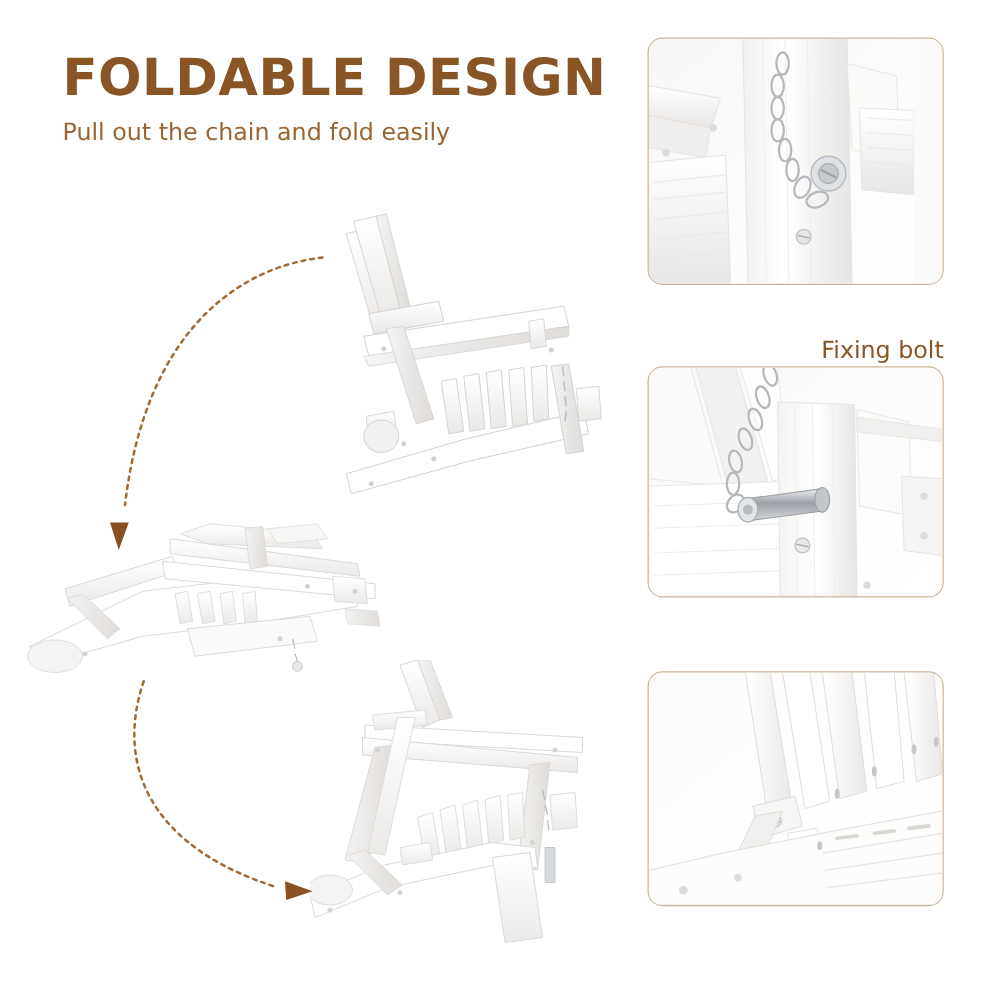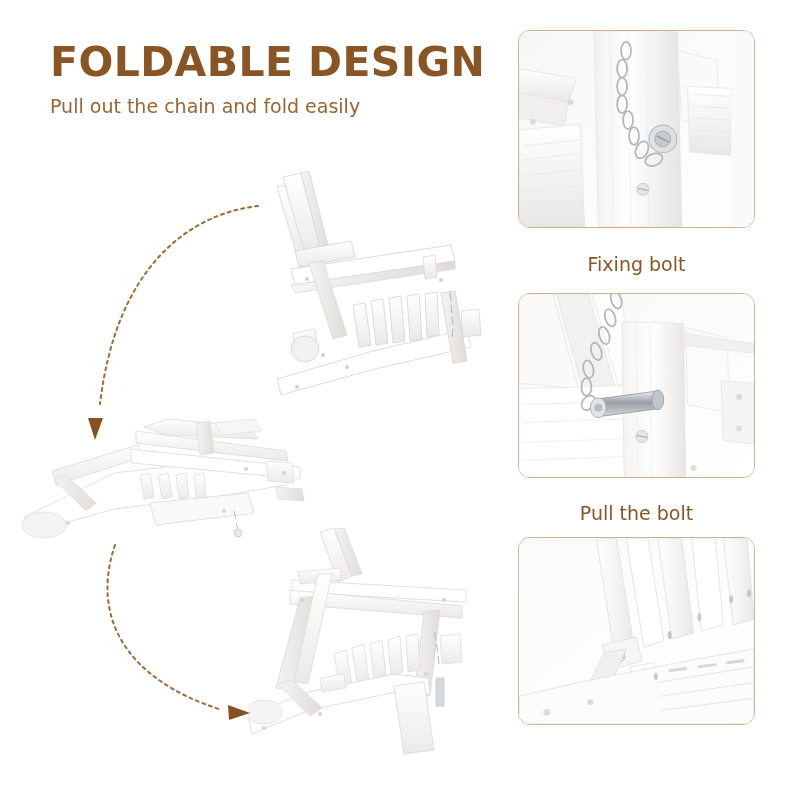--- a/index.html
+++ b/index.html
@@ -81,21 +81,21 @@
   .detail-caption {
     position: absolute;
     left: 518px;
     width: 237px;
     text-align: center;
     font-size: 19px;
     font-weight: 400;
     color: #8a5524;
     white-space: nowrap;
   }
-  #caption-1 { top: 253px; }
+  #caption-1 { top: 269px; text-align: right; }
   #caption-2 { top: 502px; }
   #caption-3 { top: 748px; }
 </style>
 </head>
 <body>
 
 <div id="page">
 
   <div id="headline">FOLDABLE DESIGN</div>
 
@@ -414,21 +414,20 @@
       <path d="M80,106 L140,98 L140,116 L80,124 Z" fill="url(#p2bolt)" stroke="#9aa0a6" stroke-width="0.9"></path>
       <ellipse cx="140" cy="107" rx="6" ry="10" fill="#c2c6ca" stroke="#9aa0a6" stroke-width="0.9"></ellipse>
       <ellipse cx="80" cy="115" rx="8" ry="10" fill="#e2e5e8" stroke="#a8adb2" stroke-width="1"></ellipse>
       <circle cx="80" cy="115" r="4" fill="#b7bbc0"></circle>
 
       <circle cx="124" cy="144" r="6" fill="#e9e8e7" stroke="#c2c5c8" stroke-width="1"></circle>
       <path d="M119,143 L129,145" stroke="#aeb2b6" stroke-width="1.2"></path>
       <circle cx="176" cy="176" r="3" fill="#dedcda"></circle>
     </svg>
   </div>
-  <div class="detail-caption" id="caption-2">Pull the bolt</div>
 
   <div class="detail-panel" id="panel-3">
     <svg viewBox="0 0 237 188" preserveAspectRatio="none">
       <defs>
         <linearGradient id="p3bg" x1="0" y1="0" x2="1" y2="1">
           <stop offset="0" stop-color="#fbfbfa"></stop>
           <stop offset="1" stop-color="#ffffff"></stop>
         </linearGradient>
         <linearGradient id="p3slat" x1="0" y1="0" x2="1" y2="0">
           <stop offset="0" stop-color="#ffffff"></stop>

